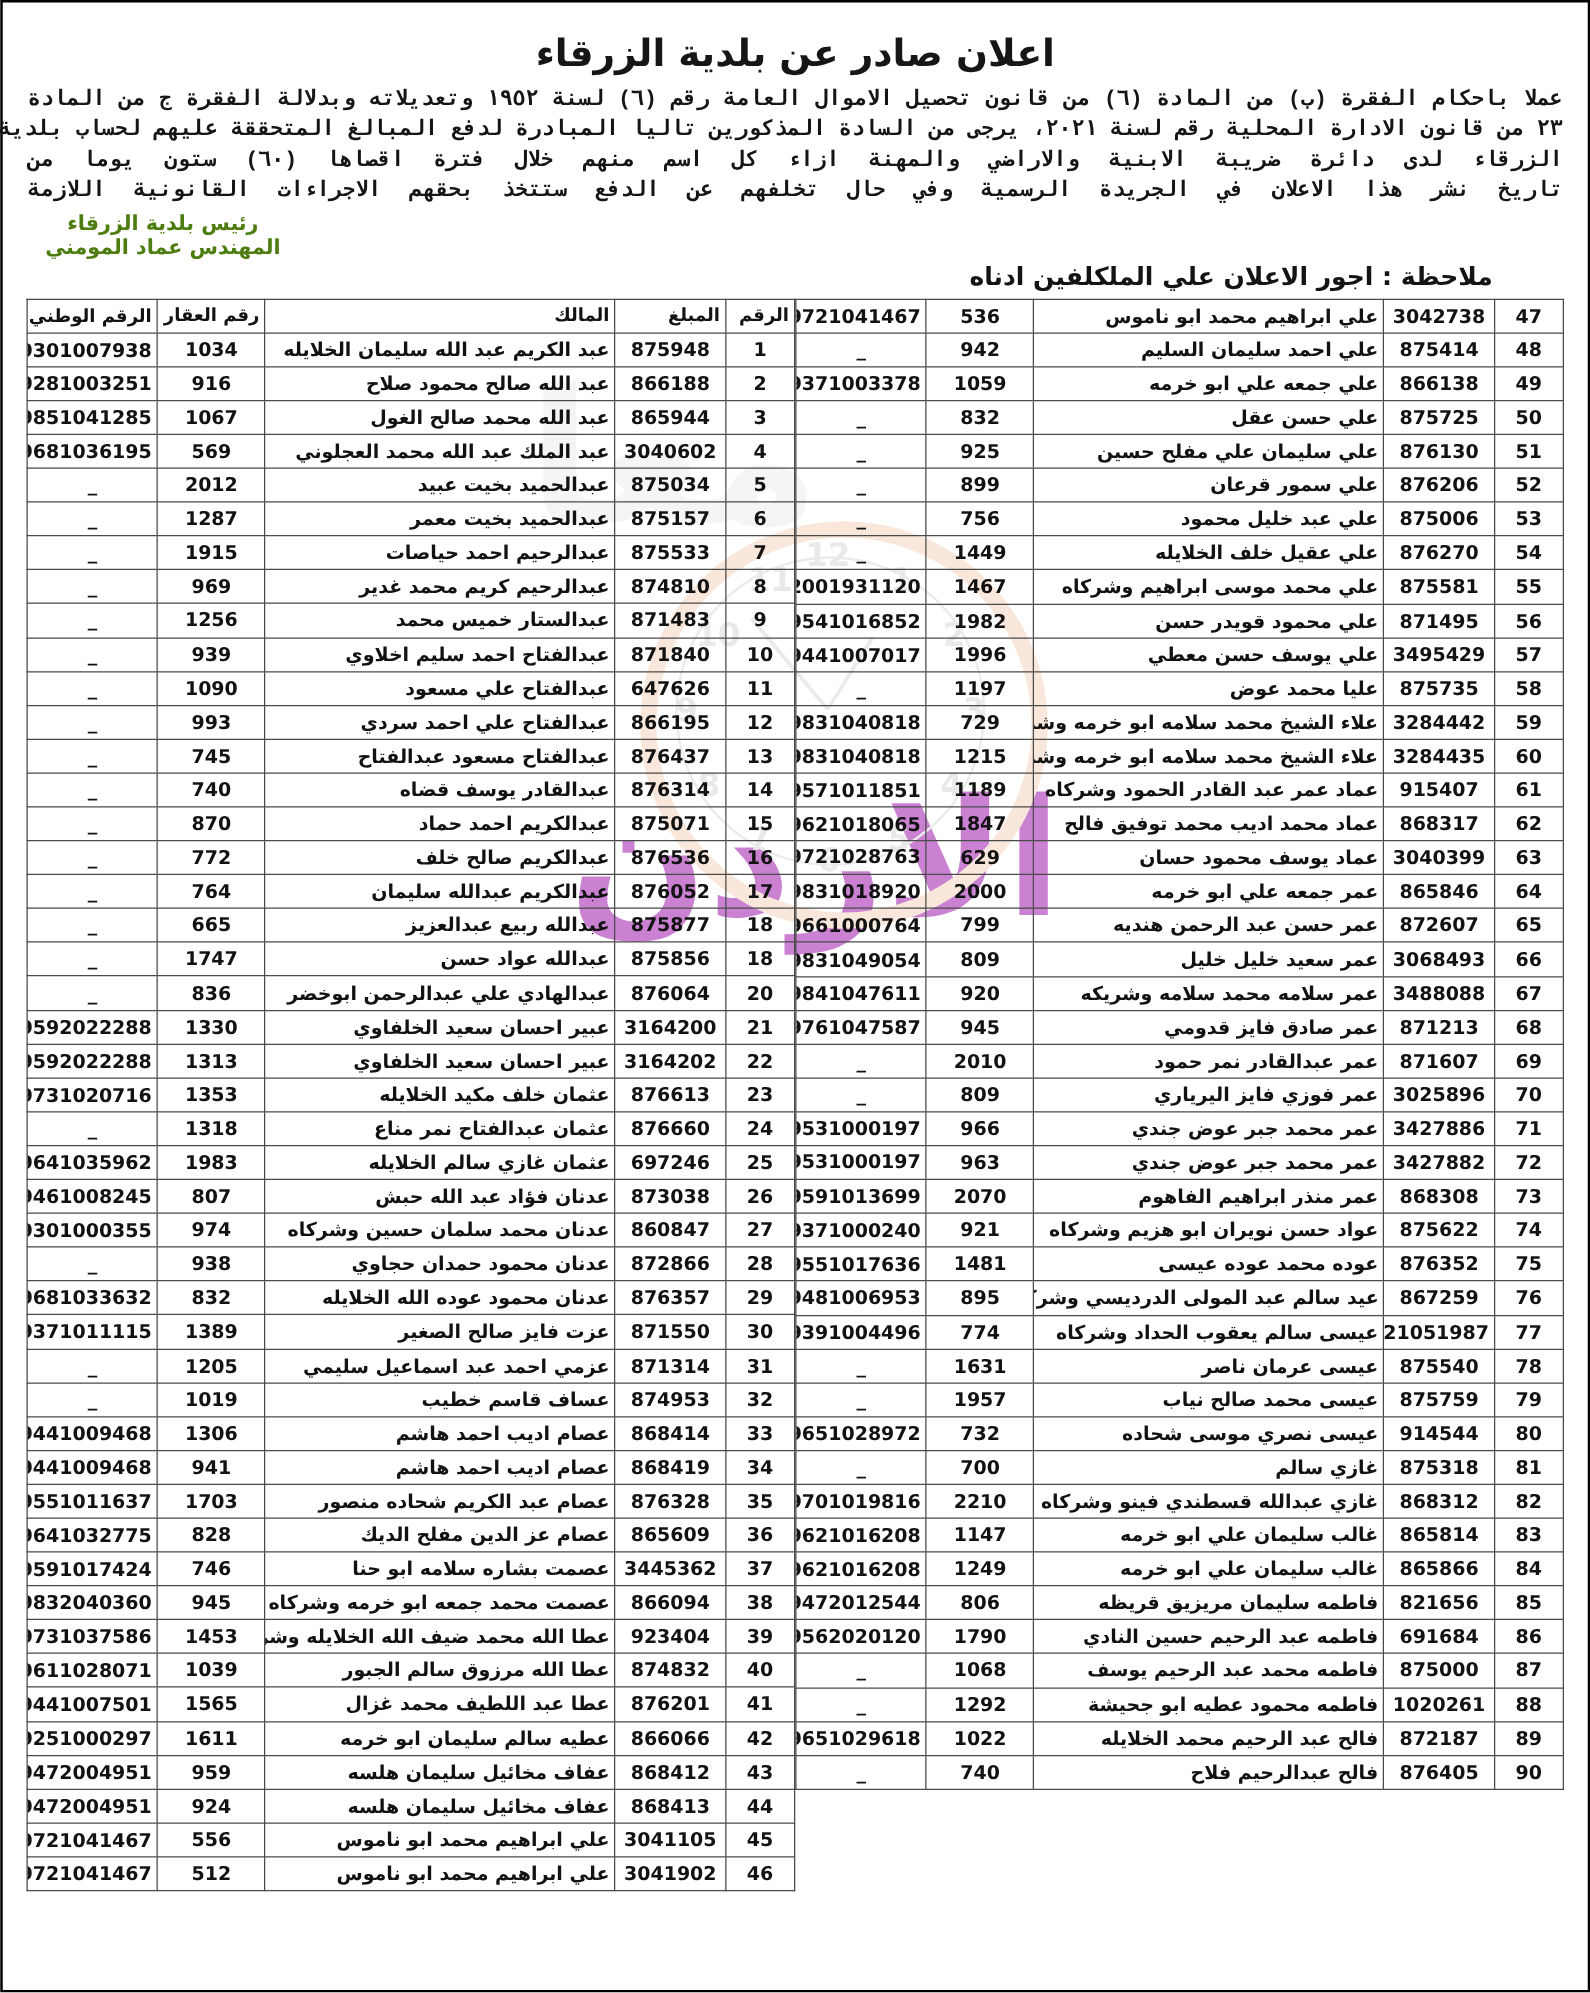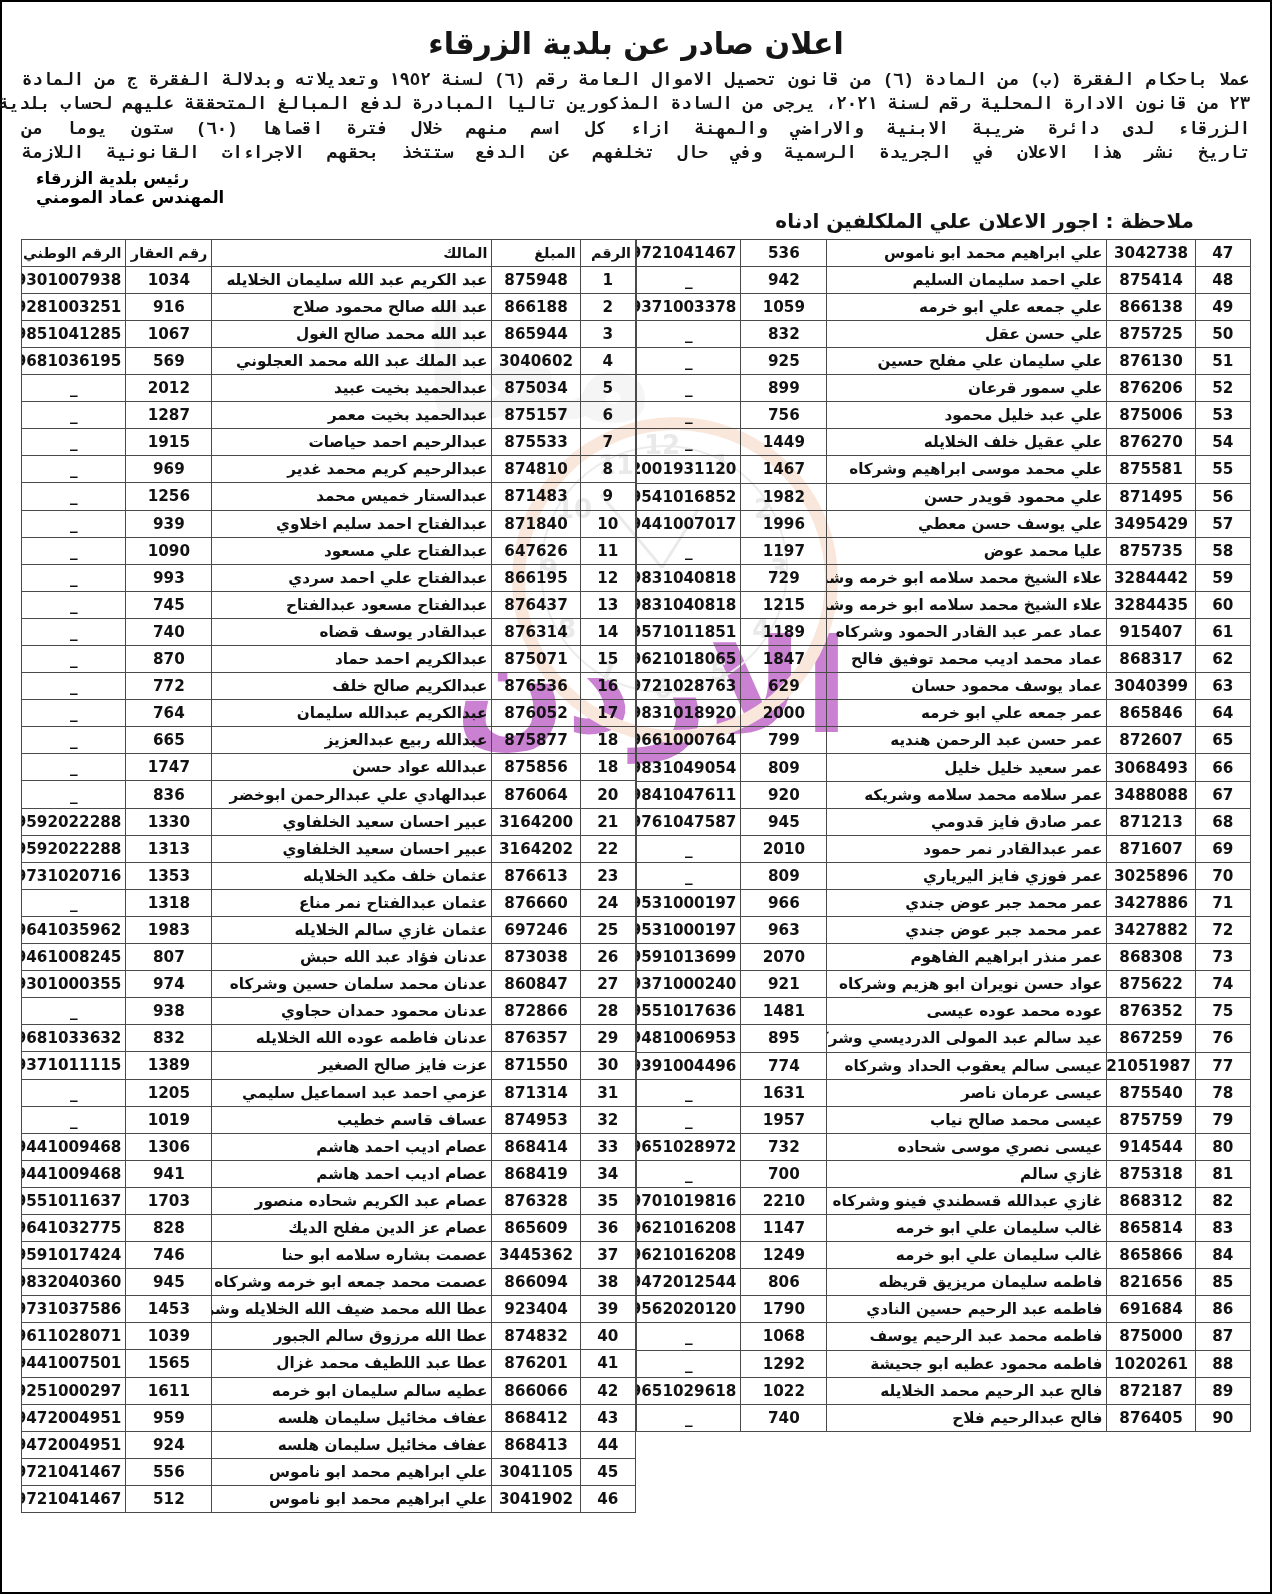--- a/index.html
+++ b/index.html
@@ -104,25 +104,25 @@
     padding:2px 16px 4px 16px;
     min-height:62px;
   }
   #note{
     font-size:20px;font-weight:700;color:#141414;
     align-self:flex-end;
     padding-bottom:2px;
     padding-right:60px;
   }
   #signature{
-    text-align:left;
+    text-align:center;
     font-size:16.5px;
     font-weight:700;
     line-height:1.18;
-    color:#000000;
+    color:#4d7c0f;
     padding-left:18px;
     margin-top:-4px;
   }
 
   
   #tables{
     position:relative;z-index:2;
     display:flex;
     flex-direction:row;
     gap:0px;
@@ -751,21 +751,21 @@
             <tr>
               <td class="c-no">28</td>
               <td class="c-amt">872866</td>
               <td class="c-owner">عدنان محمود حمدان حجاوي</td>
               <td class="c-prop">938</td>
               <td class="c-nat"><span class="dashmark">_</span></td>
             </tr>
             <tr>
               <td class="c-no">29</td>
               <td class="c-amt">876357</td>
-              <td class="c-owner">عدنان فاطمه عوده الله الخلايله</td>
+              <td class="c-owner">عدنان محمود عوده الله الخلايله</td>
               <td class="c-prop">832</td>
               <td class="c-nat">9681033632</td>
             </tr>
             <tr>
               <td class="c-no">30</td>
               <td class="c-amt">871550</td>
               <td class="c-owner">عزت فايز صالح الصغير</td>
               <td class="c-prop">1389</td>
               <td class="c-nat">9371011115</td>
             </tr>

